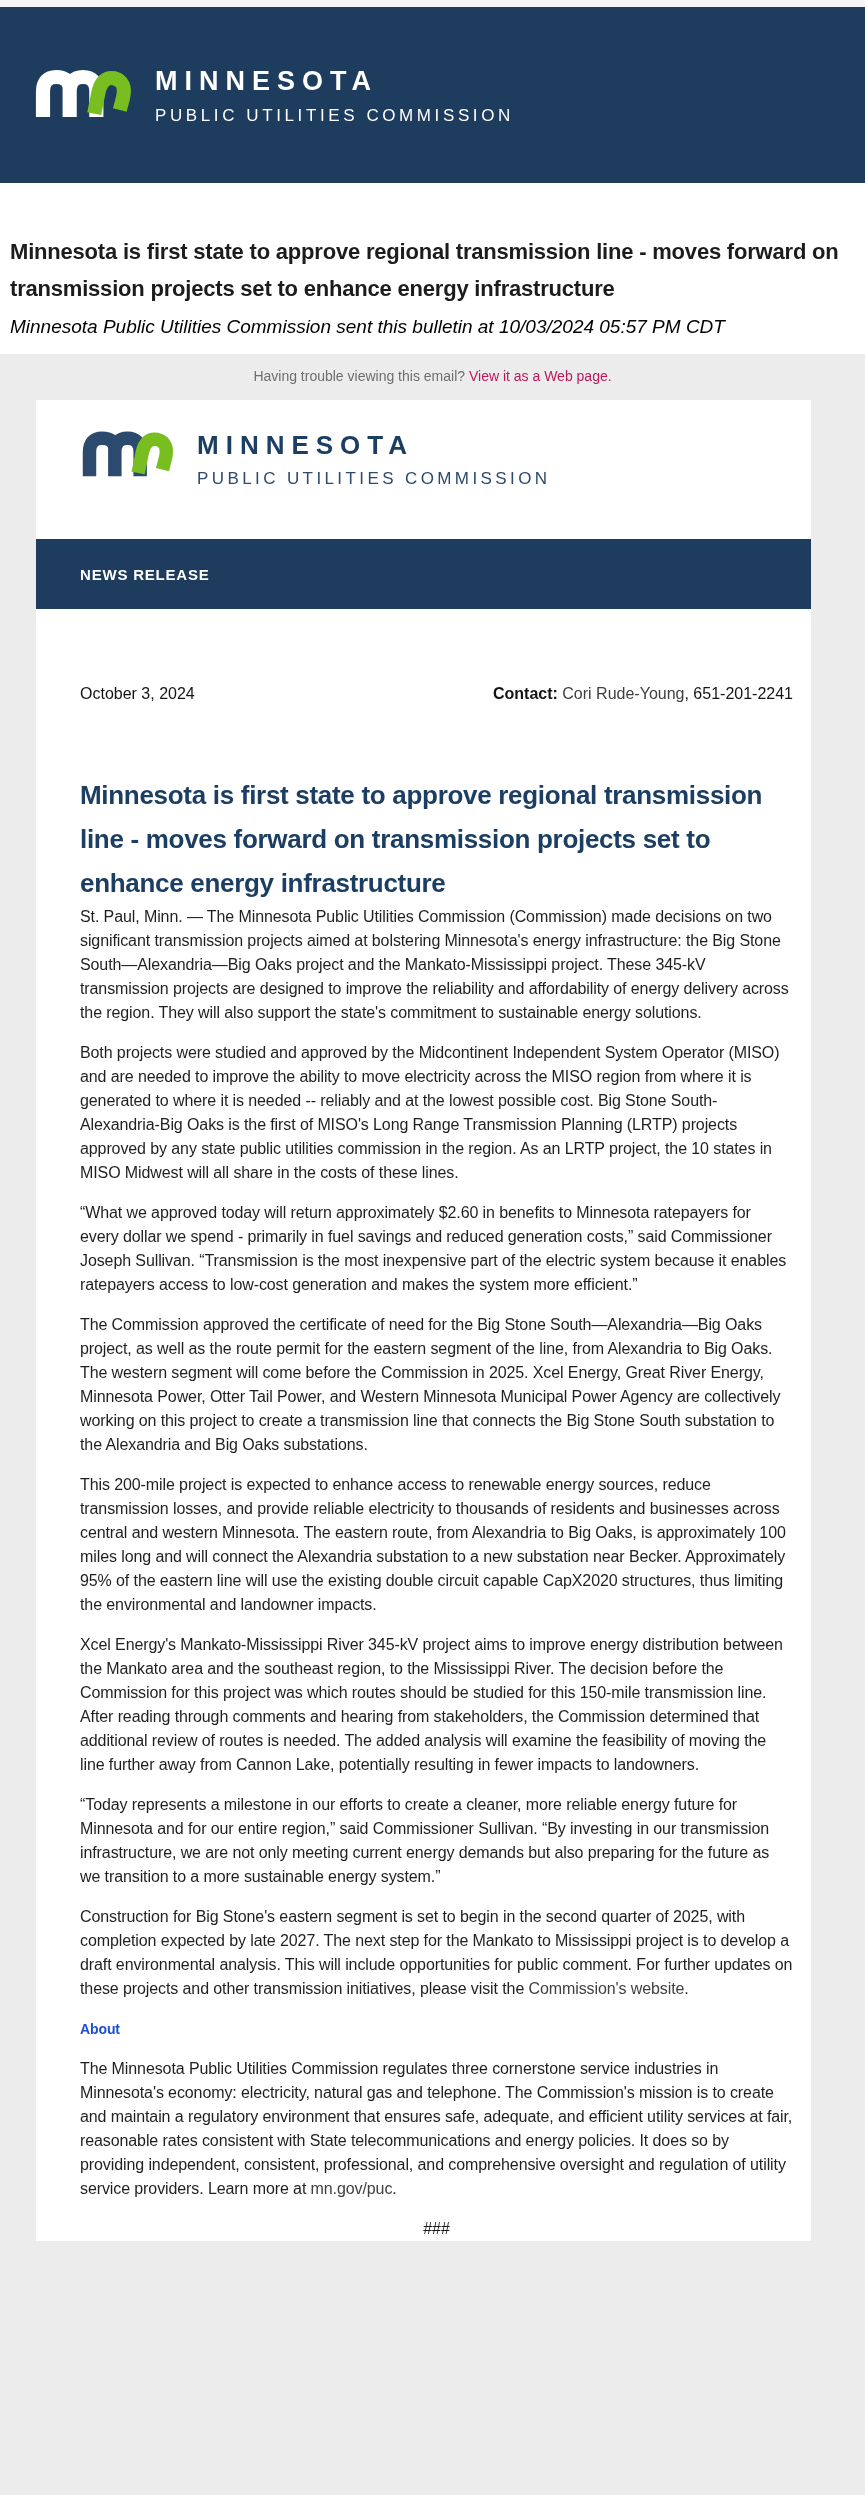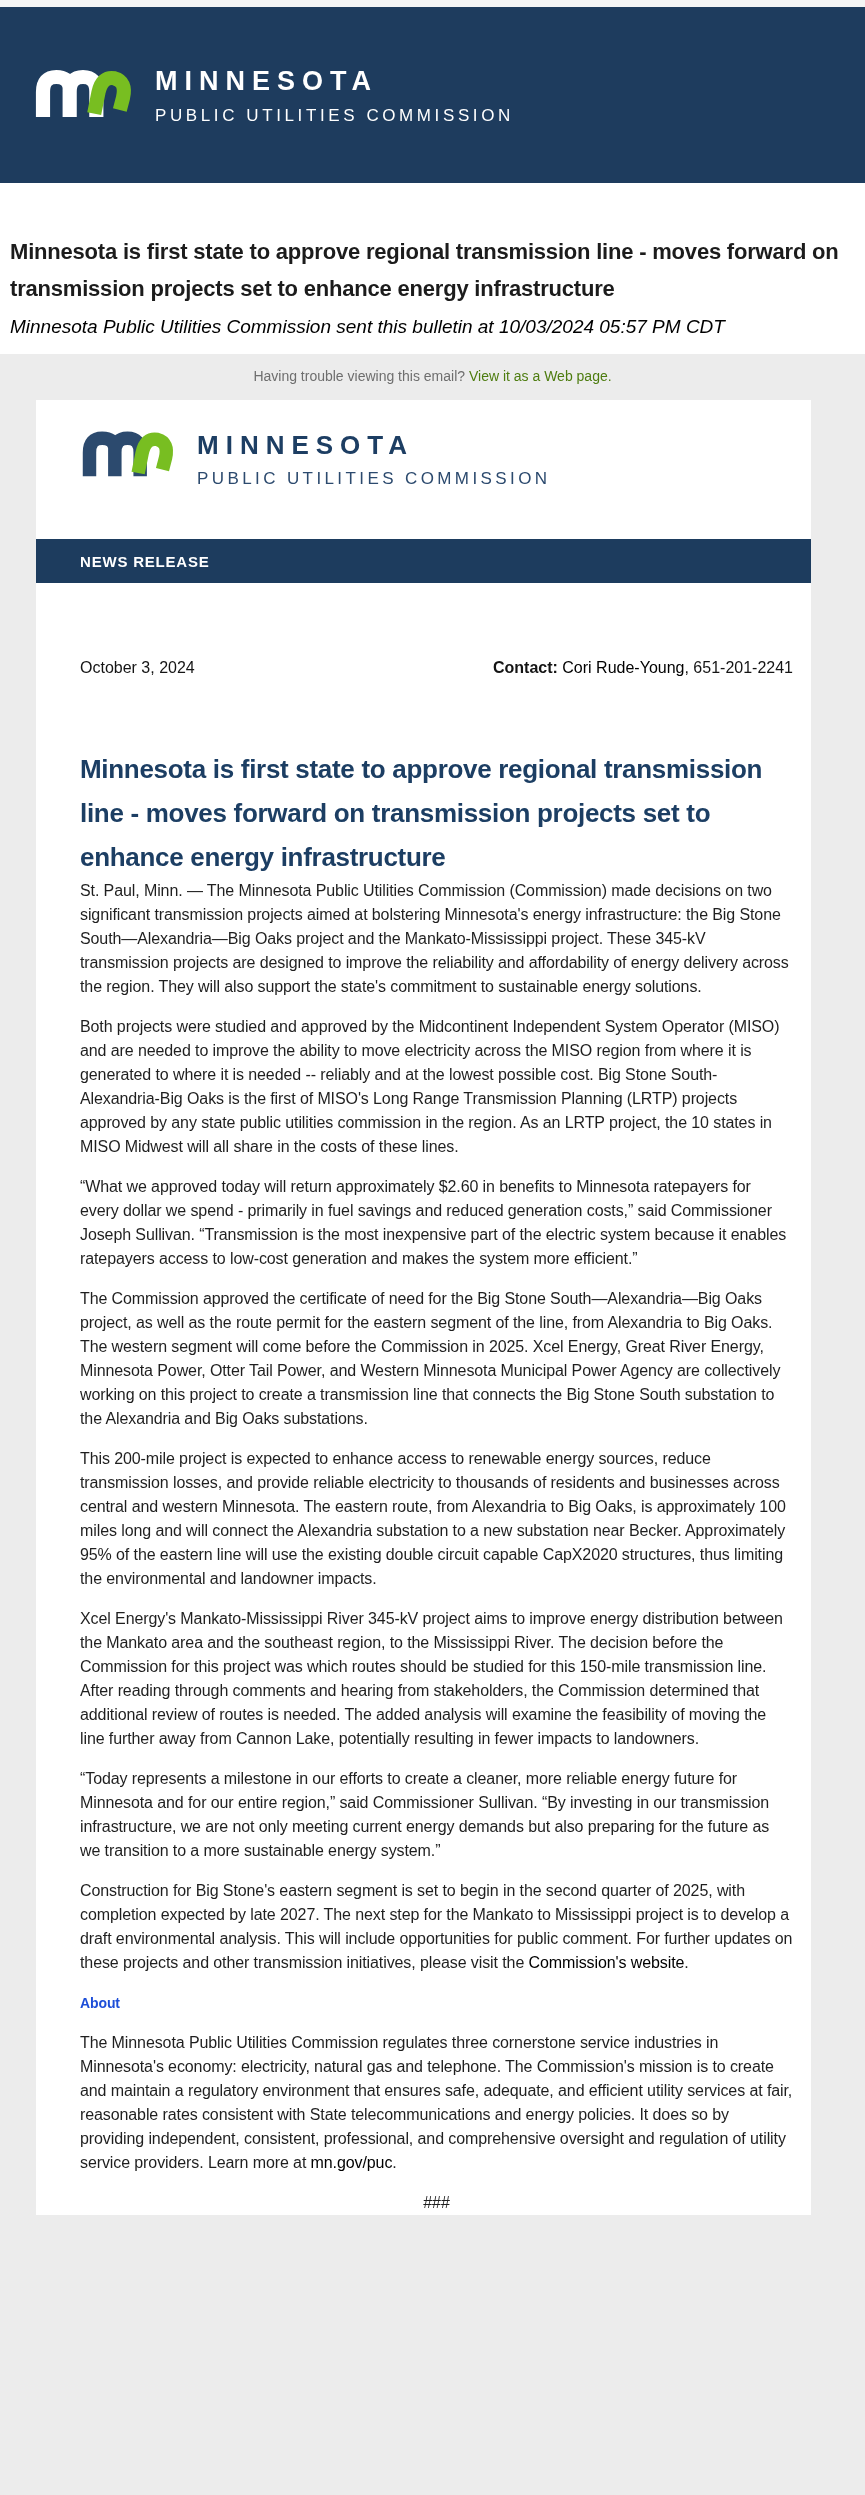--- a/index.html
+++ b/index.html
@@ -15,38 +15,38 @@
   .brand-division { color:#ffffff; font-size:17px; letter-spacing:3.6px; margin-top:9px; }
 
   
   .email-head { background:#ffffff; padding:50px 10px 0 10px; }
   .email-headline { font-size:22px; line-height:37px; font-weight:bold; color:#1c1c1c; letter-spacing:-0.2px; }
   .email-byline { font-size:19px; color:#000000; font-style:italic; margin-top:9px; }
 
   
   .gray-wrap { background:#ececec; margin-top:16px; padding-bottom:40px; min-height:2200px; }
   .trouble-line { text-align:center; font-size:14px; color:#6e6e6e; padding:14px 0 16px 0; }
-  .trouble-link { color:#4d7c0f; text-decoration:none; cursor:pointer; }
+  .trouble-link { color:#be185d; text-decoration:none; cursor:pointer; }
 
   .card { width:775px; margin-left:36px; background:#ffffff; padding-top:26px; }
   .card-logo-row { display:flex; align-items:flex-start; padding-left:44px; }
   .card-brand-text { margin-left:22px; padding-top:4px; }
   .card-brand-name { color:#1d3e63; font-size:26px; font-weight:bold; letter-spacing:7px; }
   .card-brand-division { color:#2c4a6e; font-size:17px; letter-spacing:3.4px; margin-top:8px; }
 
-  .news-bar { margin-top:50px; height:44px; background:#1d3c5e; color:#ffffff;
+  .news-bar { margin-top:50px; height:70px; background:#1d3c5e; color:#ffffff;
               font-size:15px; font-weight:bold; letter-spacing:0.8px;
               display:flex; align-items:center; padding-left:44px; }
 
   .card-content { padding:0 18px 0 44px; }
   .release-section { margin-top:76px; }
   .release-row { display:flex; justify-content:space-between; font-size:16px; color:#141414; }
   .release-row + .release-row { }
   .bold { font-weight:bold; }
-  .blue-link { color:#000000; text-decoration:none; cursor:pointer; }
+  .blue-link { color:#404040; text-decoration:none; cursor:pointer; }
 
   .card-title { margin-top:70px; color:#1c3e63; font-size:26px; line-height:44px;
                 font-weight:bold; letter-spacing:-0.3px; }
 
   .body-copy { font-size:16px; line-height:24px; color:#1f1f1f; letter-spacing:-0.1px; }
   .body-copy p { margin-bottom:16px; }
   .about-heading { font-size:14px; font-weight:bold; color:#1d4ed8; margin:4px 0 16px 0; }
   .end-mark { text-align:center; color:#1f1f1f; margin-top:6px; }
 
   

